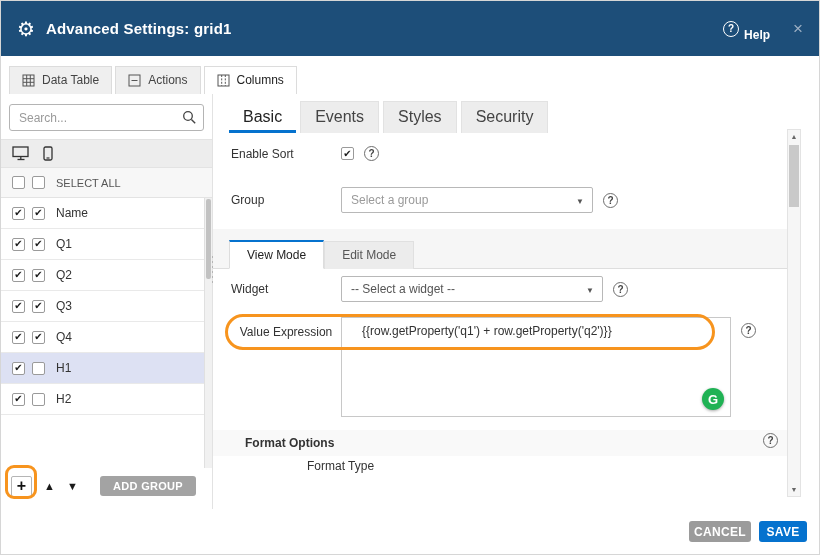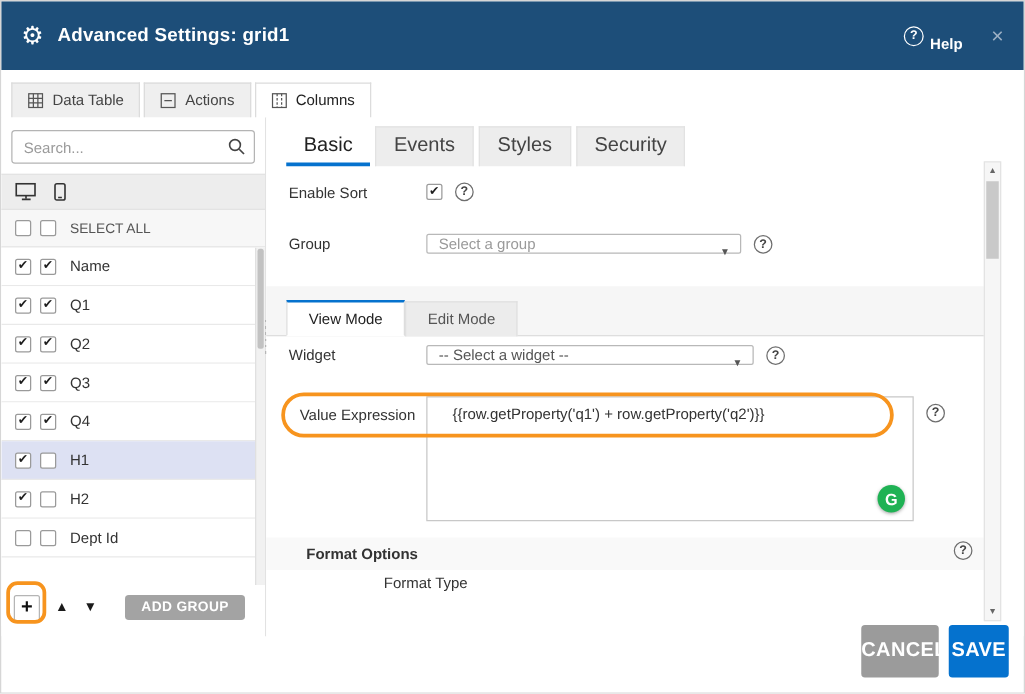--- a/index.html
+++ b/index.html
@@ -46,21 +46,21 @@
 
   
   .right { position:absolute; top:93px; left:212px; right:0; bottom:45px; background:#fff; }
   .detail-tabs { display:flex; gap:4px; padding:7px 0 0 16px; }
   .dtab { padding:6px 14px 7px; font-size:16px; color:#444; background:#ededed; border:1px solid #e2e2e2; border-bottom:none; cursor:pointer; }
   .dtab.active { background:#fff; border:none; border-bottom:3px solid #0572ce; padding:7px 14px 4px; color:#222; }
 
   .frow { position:absolute; left:18px; display:flex; align-items:center; }
   .flabel { width:110px; flex:0 0 110px; font-size:12px; color:#333; }
   .q { width:15px; height:15px; border:1px solid #6e6e6e; border-radius:50%; display:inline-flex; align-items:center; justify-content:center; font-size:10px; font-weight:bold; color:#444; margin-left:10px; flex:0 0 auto; cursor:pointer; }
-  .sel { position:relative; height:16px; border:1px solid #b8b8b8; border-radius:2px; background:#fff; font-size:12px; display:flex; align-items:flex-start; padding:0 24px 0 9px; cursor:pointer; }
+  .sel { position:relative; height:26px; border:1px solid #b8b8b8; border-radius:2px; background:#fff; font-size:12px; display:flex; align-items:center; padding:0 24px 0 9px; cursor:pointer; }
   .sel .caret { position:absolute; right:8px; top:9px; font-size:8px; color:#555; }
   .sel.disabled { background:#ebebeb; border-color:#cfcfcf; cursor:default; }
 
   .mode-band { position:absolute; top:135px; left:0; right:30px; height:40px; background:#f6f6f6; border-bottom:1px solid #dedede; }
   .mode-tabs { position:absolute; left:16px; bottom:-1px; display:flex; align-items:flex-end; }
   .vtab { padding:6px 17px; font-size:12px; background:#fff; border:1px solid #ddd; border-bottom:1px solid #fff; border-top:2px solid #0572ce; color:#222; cursor:pointer; }
   .etab { padding:6px 17px 7px; font-size:12px; background:#ececec; border:1px solid #e0e0e0; border-bottom:none; color:#555; cursor:pointer; }
 
   .ta-wrap { position:relative; width:390px; height:100px; flex:0 0 390px; }
   .ta-wrap textarea { width:100%; height:100%; border:1px solid #c8c8c8; padding:6px 20px; font-family:"Liberation Sans", sans-serif; font-size:12px; color:#333; resize:none; outline:none; background:#fff; }
@@ -72,21 +72,21 @@
 
   .vscroll { position:absolute; right:18px; top:35px; bottom:12px; width:14px; background:#f6f6f6; border:1px solid #e3e3e3; }
   .vs-btn { position:absolute; left:0; right:0; height:13px; font-size:7px; color:#666; text-align:center; line-height:13px; cursor:pointer; }
   .vs-up { top:0; }
   .vs-down { bottom:0; }
   .vs-thumb { position:absolute; top:15px; left:1px; right:1px; height:62px; background:#c9c9c9; cursor:pointer; }
 
   .splitter { position:absolute; left:209px; top:255px; width:7px; height:28px; background-image:repeating-linear-gradient(to bottom, #b5b5b5 0 2px, transparent 2px 5px); background-size:3px 100%; background-repeat:no-repeat; background-position:center; cursor:col-resize; }
 
   
-  .btn { position:absolute; bottom:12px; height:42px; border:none; border-radius:3px; color:#fff; font-size:16px; font-weight:bold; letter-spacing:.3px; cursor:pointer; font-family:inherit; }
+  .btn { position:absolute; bottom:12px; height:21px; border:none; border-radius:3px; color:#fff; font-size:12px; font-weight:bold; letter-spacing:.3px; cursor:pointer; font-family:inherit; }
   .btn-cancel { right:68px; width:62px; background:#9b9b9b; }
   .btn-save { right:12px; width:48px; background:#0572ce; }
 
   
   .ann { position:absolute; border:3px solid #f7941e; pointer-events:none; z-index:6; }
   .ann-expr { left:224px; top:313px; width:490px; height:36px; border-radius:18px; }
   .ann-plus { left:4px; top:464px; width:32px; height:34px; border-radius:9px; }
 
   svg { stroke:#555; fill:none; }
 </style>
@@ -186,25 +186,20 @@
         <div class="col-row selected">
           <span class="cb">✔</span>
           <span class="cb"></span>
           <span class="col-label">H1</span>
         </div>
         <div class="col-row">
           <span class="cb">✔</span>
           <span class="cb"></span>
           <span class="col-label">H2</span>
         </div>
-        <div class="col-row">
-          <span class="cb"></span>
-          <span class="cb"></span>
-          <span class="col-label">Dept Id</span>
-        </div>
       <div class="list-scroll">
         <div class="list-thumb"></div>
       </div>
     </div>
     <div class="left-controls">
       <button class="plus-btn">+</button>
       <button class="arrow-btn">▲</button>
       <button class="arrow-btn">▼</button>
       <button class="addgroup-btn">ADD GROUP</button>
     </div>

